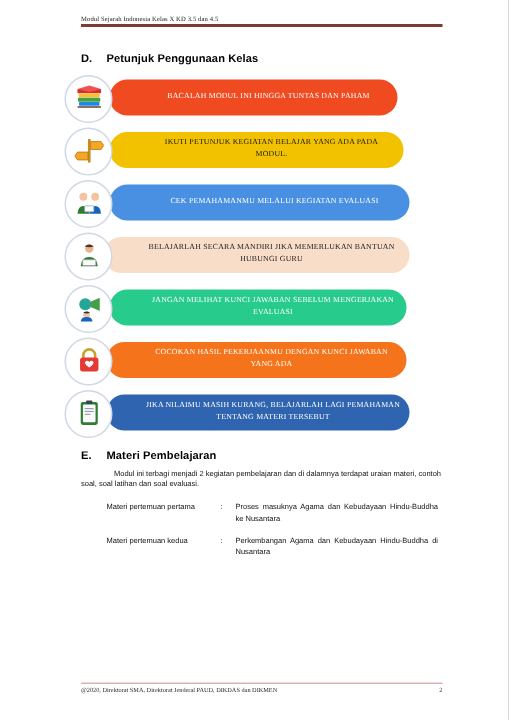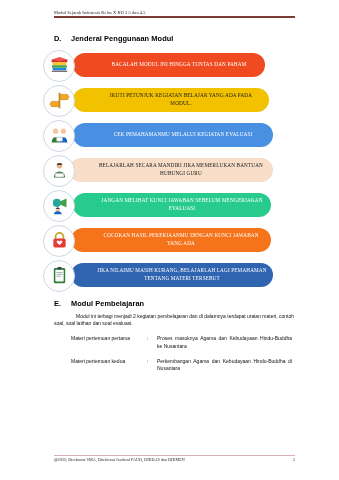--- a/index.html
+++ b/index.html
@@ -158,21 +158,21 @@
 <body>
 
 <div class="page">
   <div class="page-inner">
 
     <div class="header">Modul Sejarah Indonesia Kelas X KD  3.5 dan 4.5</div>
     <div class="header-rule"></div>
 
     <div class="section-head" style="margin-top:16px;">
       <span class="section-letter">D.</span>
-      <span class="section-title">Jenderal Penggunaan Modul</span>
+      <span class="section-title">Petunjuk Penggunaan Kelas</span>
     </div>
 
     <div class="steps">
 
       <div class="step">
         <div class="step-bar" style="left:30px; width:192px; background:#f04a20;">
           <span class="step-text">BACALAH MODUL INI HINGGA TUNTAS DAN PAHAM</span>
         </div>
         <div class="step-icon">
           <svg width="21" height="21" viewBox="0 0 24 24">
@@ -269,21 +269,21 @@
             <rect x="8.6" y="10.2" width="6.8" height="0.9" fill="#90a4ae"></rect>
             <rect x="8.6" y="12.4" width="4.4" height="0.9" fill="#90a4ae"></rect>
           </svg>
         </div>
       </div>
 
     </div>
 
     <div class="section-head" style="margin-top:9px;">
       <span class="section-letter">E.</span>
-      <span class="section-title">Modul Pembelajaran</span>
+      <span class="section-title">Materi Pembelajaran</span>
     </div>
 
     <div class="para">Modul  ini terbagi menjadi 2 kegiatan pembelajaran dan di dalamnya terdapat uraian materi, contoh soal, soal latihan dan soal evaluasi.</div>
 
     <div class="deflist">
       <div class="defrow">
         <span class="def-term">Materi pertemuan pertama</span>
         <span class="def-colon">:</span>
         <span class="def-desc">Proses masuknya Agama dan Kebudayaan Hindu-Buddha ke Nusantara</span>
       </div>

